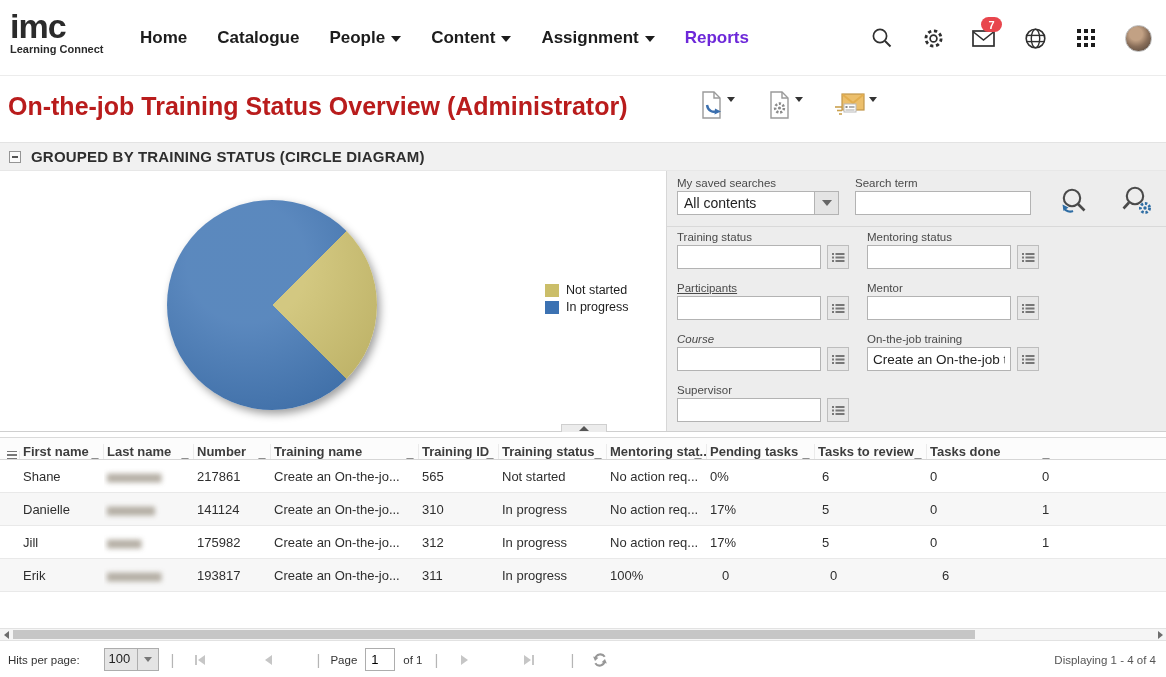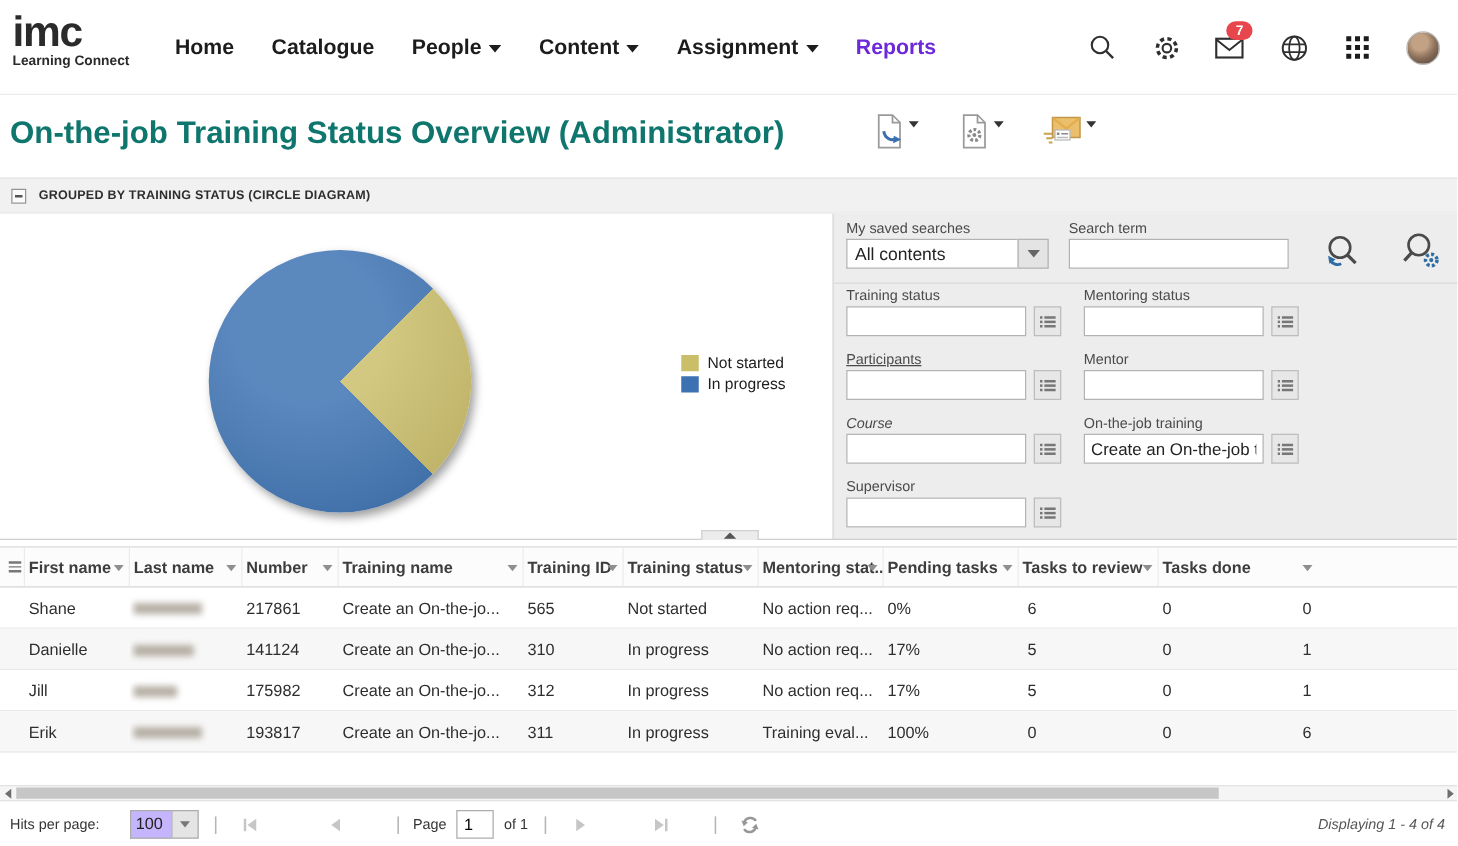--- a/index.html
+++ b/index.html
@@ -16,29 +16,29 @@
   .nav-item { font-size:17px; font-weight:700; color:#1c1c1c; cursor:pointer; display:flex; align-items:center; gap:6px; white-space:nowrap; }
   .nav-item.active { color:#6d28d9; }
   .caret-down { width:0; height:0; border-left:5px solid transparent; border-right:5px solid transparent; border-top:6px solid #1c1c1c; display:inline-block; margin-top:2px; }
   .nav-icons { position:absolute; right:14px; top:0; height:76px; display:flex; align-items:center; gap:27px; }
   .nic { position:relative; width:24px; height:24px; display:flex; align-items:center; justify-content:center; cursor:pointer; }
   .badge { position:absolute; left:9px; top:-9px; background:#e8464d; color:#fff; font-size:11px; font-weight:700; border-radius:9px; padding:1.5px 7.5px; }
   .avatar { width:27px; height:27px; border-radius:50%; background:radial-gradient(circle at 40% 32%, #c2a184 0 28%, #8a6f5a 55%, #4d3f35 100%); border:1px solid #b9b9b9; cursor:pointer; }
 
   
   .title-bar { position:absolute; left:0; top:77px; width:1166px; height:64px; background:#fff; }
-  .page-title { position:absolute; left:8px; top:15px; font-size:25px; font-weight:700; color:#0f766e; }
+  .page-title { position:absolute; left:8px; top:15px; font-size:25px; font-weight:700; color:#b91c1c; }
   .tact { position:absolute; top:14px; display:flex; align-items:flex-start; gap:3px; cursor:pointer; }
   .tact .tiny-caret { width:0; height:0; border-left:4px solid transparent; border-right:4px solid transparent; border-top:5px solid #333; margin-top:6px; }
 
   
   .section-bar { position:absolute; left:0; top:142px; width:1166px; height:29px; background:#f1f1f1; border-top:1px solid #e3e3e3; border-bottom:1px solid #e7e7e7; display:flex; align-items:center; }
   .collapse-box { width:12px; height:12px; border:1px solid #959595; background:#fbfbfb; margin-left:9px; position:relative; cursor:pointer; }
   .collapse-box::after { content:""; position:absolute; left:2px; top:4.5px; width:6px; height:1.5px; background:#555; }
-  .section-title { margin-left:10px; font-size:10px; font-weight:700; color:#2e2e2e; letter-spacing:.2px; }
+  .section-title { margin-left:10px; font-size:15px; font-weight:700; color:#2e2e2e; letter-spacing:.2px; }
 
   
   .content { position:absolute; left:0; top:171px; width:1166px; height:261px; background:#fff; }
   .pie { position:absolute; left:167px; top:29px; width:210px; height:210px; border-radius:50%;
          background:conic-gradient(#3c72b2 0 45deg, #cbbe69 45deg 135deg, #3c72b2 135deg 360deg);
          box-shadow:3px 4px 8px rgba(0,0,0,.38); }
   .pie::after { content:""; position:absolute; inset:0; border-radius:50%;
          background:radial-gradient(circle at 38% 30%, rgba(255,255,255,.16) 0 30%, rgba(0,0,0,.10) 100%); }
   .legend { position:absolute; left:545px; top:112px; }
   .legend-row { display:flex; align-items:center; gap:7px; margin-bottom:3px; }
@@ -58,21 +58,21 @@
   .fp-sep { position:absolute; left:0; top:55px; width:500px; height:1px; background:#d9d9d9; }
   .fact { position:absolute; cursor:pointer; }
 
   
   .divider { position:absolute; left:0; top:431px; width:1166px; height:1px; background:#cfcfcf; }
   .div-handle { position:absolute; left:561px; top:424px; width:46px; height:8px; background:#ececec; border:1px solid #cfcfcf; border-bottom:none; display:flex; align-items:center; justify-content:center; cursor:pointer; }
   .div-handle i { width:0; height:0; border-left:5px solid transparent; border-right:5px solid transparent; border-bottom:5px solid #555; }
 
   
   .grid { position:absolute; left:0; top:437px; width:1166px; }
-  .grid-header { display:flex; height:33px; background:#fcfcfc; border-top:1px solid #dadada; border-bottom:1px solid #d6d6d6; }
+  .grid-header { display:flex; height:23px; background:#fcfcfc; border-top:1px solid #dadada; border-bottom:1px solid #d6d6d6;align-items:flex-end; }
   .hc { position:relative; display:flex; align-items:center; font-size:13px; font-weight:700; color:#3d3d3d; padding-left:3px; border-right:1px solid #ebebeb; cursor:pointer; white-space:nowrap; overflow:hidden; }
   .hc .sc { position:absolute; right:4px; top:14px; width:0; height:0; border-left:4px solid transparent; border-right:4px solid transparent; border-top:5px solid #8f8f8f; }
   .lead-ic { display:flex; flex-direction:column; gap:2px; margin-left:4px; }
   .lead-ic b { display:block; width:10px; height:1.5px; background:#777; }
   .tr { display:flex; height:33px; border-bottom:1px solid #e9e9e9; cursor:pointer; }
   .tr.even { background:#f7f7f7; }
   .dc { display:flex; align-items:center; font-size:13px; color:#2e2e2e; padding-left:3px; white-space:nowrap; overflow:hidden; }
   .blurred { filter:blur(2.5px); color:#a9a296; font-size:10px; letter-spacing:-1px; opacity:.85; }
   .w0{width:20px;} .w1{width:84px;} .w2{width:90px;} .w3{width:77px;} .w4{width:148px;}
   .w5{width:80px;} .w6{width:108px;} .w7{width:100px;} .w8{width:112px;} .w9{width:108px;}
@@ -84,29 +84,29 @@
   .hs-btn.l { left:0; } .hs-btn.r { right:0; }
   .hs-btn i { width:0; height:0; border-top:4px solid transparent; border-bottom:4px solid transparent; }
   .hs-btn.l i { border-right:5px solid #6e6e6e; }
   .hs-btn.r i { border-left:5px solid #6e6e6e; }
   .hs-thumb { position:absolute; left:13px; top:1px; width:962px; height:9px; background:#c6c6c6; cursor:grab; }
 
   
   .pager { position:absolute; left:0; top:642px; width:1166px; height:35px; background:#fff; display:flex; align-items:center; }
   .pg-label { font-size:11.5px; color:#333; margin-left:8px; }
   .pg-combo { display:flex; margin-left:24px; height:23px; cursor:pointer; }
-  .pg-combo .cval { width:33px; background:#c4b5fd; border:1px solid #adadad; border-right:none; font-size:13px; padding:2px 4px; }
+  .pg-combo .cval { width:33px; background:#e5e5e5; border:1px solid #adadad; border-right:none; font-size:13px; padding:2px 4px; }
   .pg-combo .cbtn { width:22px; background:#e4e4e4; border:1px solid #adadad; display:flex; align-items:center; justify-content:center; }
   .pg-combo .cbtn i { width:0; height:0; border-left:4.5px solid transparent; border-right:4.5px solid transparent; border-top:5.5px solid #777; }
   .pg-sep { color:#b5b5b5; font-size:15px; }
   .pg-ic { display:flex; align-items:center; justify-content:center; width:16px; height:16px; cursor:default; }
   .pg-ic svg { display:block; }
   .pg-text { font-size:11.5px; color:#333; }
   .pg-input { width:30px; height:23px; border:1px solid #adadad; font-size:13px; text-align:left; padding:0 5px; font-family:"Liberation Sans",sans-serif; }
-  .displaying { position:absolute; right:10px; font-size:11.5px; color:#555;font-style:italic; }
+  .displaying { position:absolute; right:10px; font-size:11.5px; color:#555; }
 
   .listicon { display:block; }
 </style>
 </head>
 <body>
 
 <div class="app">
 
   <div class="navbar">
     <div class="logo">
@@ -483,21 +483,20 @@
     <div class="tr even">
       <div class="dc w0"></div>
       <div class="dc w1">Erik</div>
       <div class="dc w2">
           <span class="blurred">▆▆▆▆▆▆▆▆</span>
         </div>
       <div class="dc w3">193817</div>
       <div class="dc w4">Create an On-the-jo...</div>
       <div class="dc w5">311</div>
       <div class="dc w6">In progress</div>
-      <div class="dc w7">Training eval...</div>
       <div class="dc w8">100%</div>
       <div class="dc w9">0</div>
       <div class="dc w10">0</div>
       <div class="dc w11">6</div>
     </div>
   </div>
 
   <div class="hscroll">
     <div class="hs-btn l">
         <i></i>

